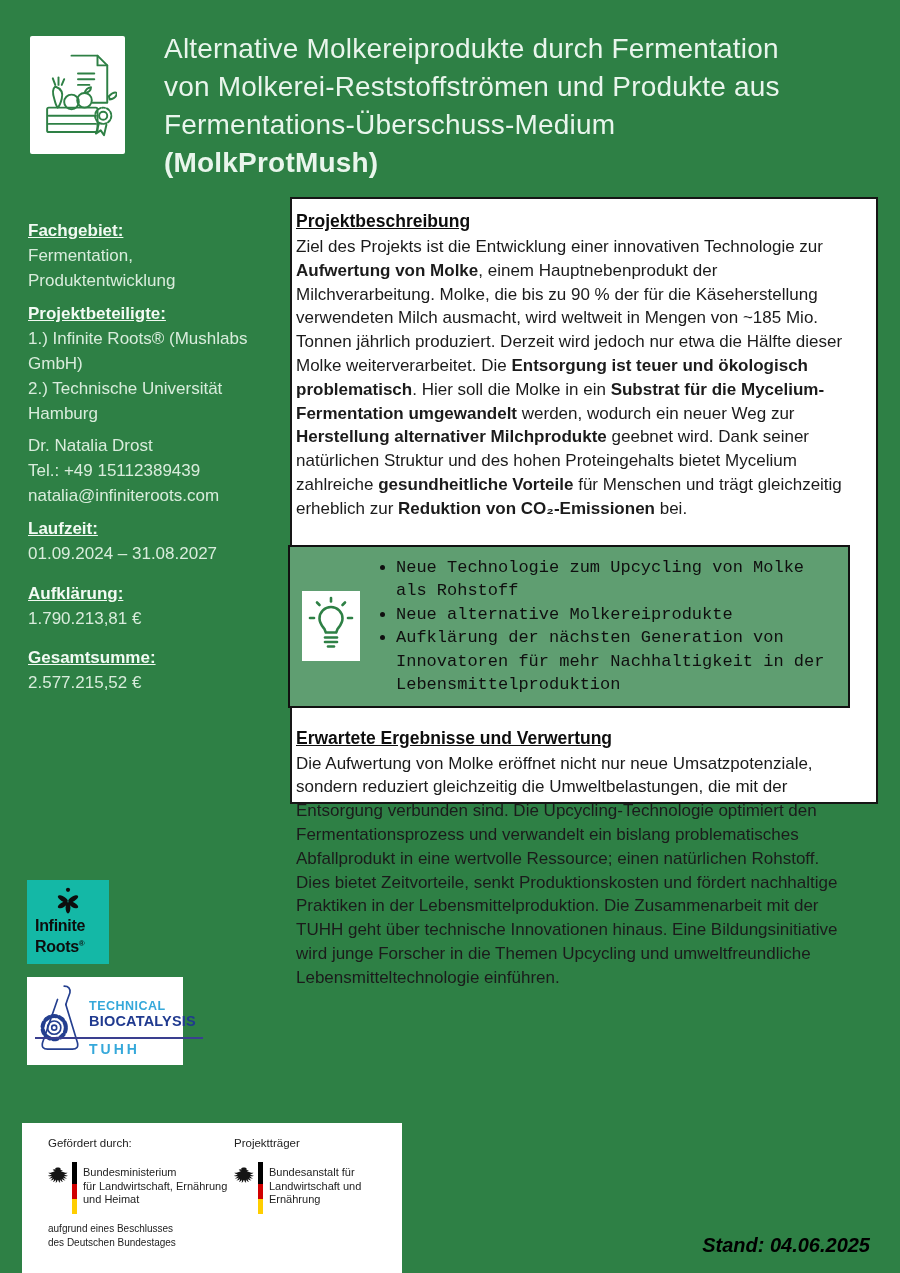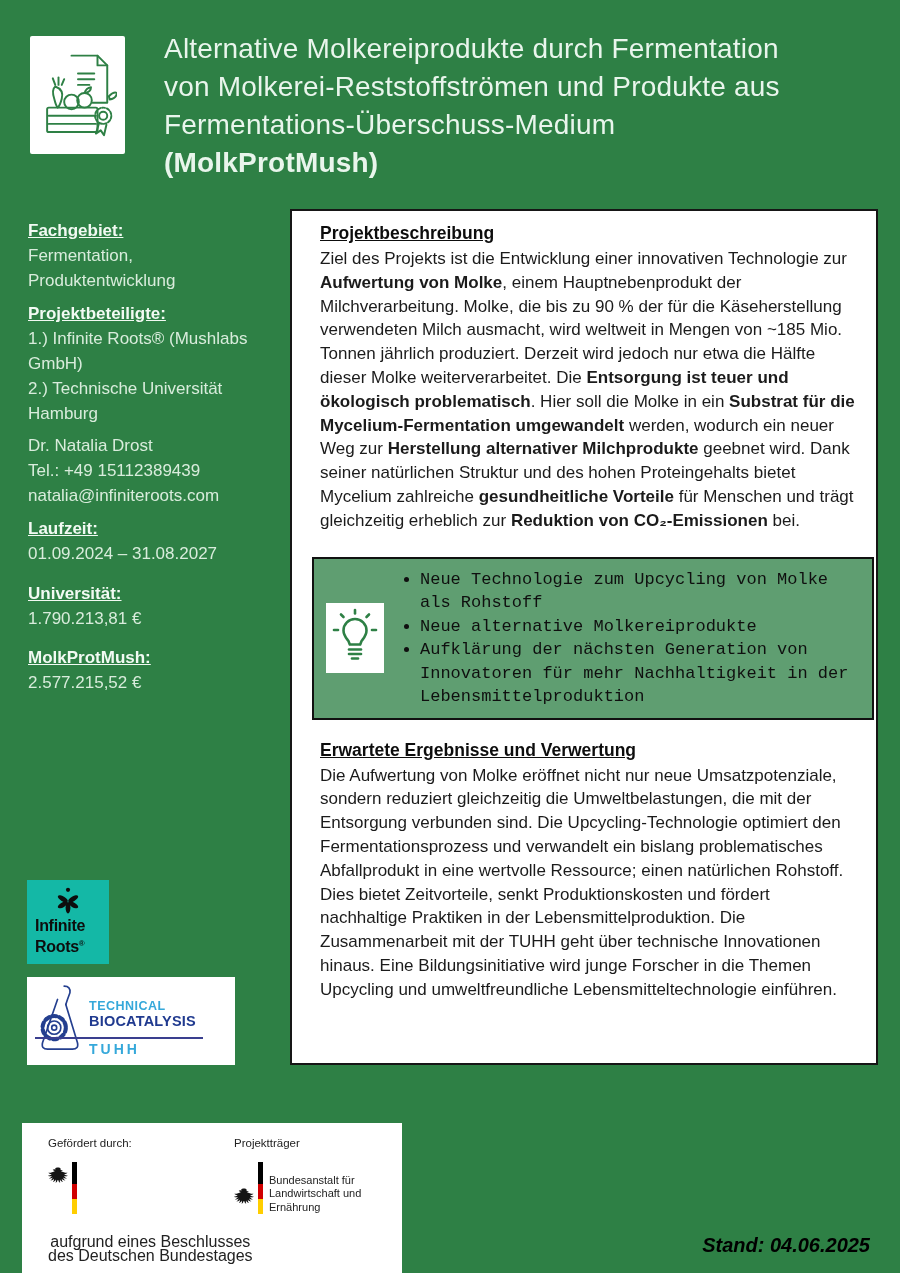--- a/index.html
+++ b/index.html
@@ -19,57 +19,57 @@
   .hdr-icon-box{position:absolute;left:30px;top:36px;width:95px;height:118px;background:#fff;border-radius:2px;display:flex;align-items:center;justify-content:center;}
   .title{position:absolute;left:164px;top:30px;width:710px;color:var(--title-color);font-size:28px;line-height:38px;font-weight:400;letter-spacing:.2px;}
   .title .acronym{font-weight:700;}
   
   .sidebar{position:absolute;left:28px;top:218px;width:252px;color:var(--sidebar-text);font-size:17px;line-height:25px;}
   .sb-sec .sb-heading{font-weight:700;text-decoration:underline;color:var(--sidebar-heading);}
   .sb-sec.m1{margin-top:8px;} .sb-sec.m2{margin-top:7px;} .sb-sec.m3{margin-top:8px;}
   .sb-sec.m4{margin-top:15px;} .sb-sec.m5{margin-top:14px;}
   
   .panel{
-    position:absolute;left:290px;top:209px;width:588px;height:856px;
+    position:absolute;left:290px;top:197px;width:588px;height:607px;
     background:#fff;border:2px solid var(--panel-border);
-    padding:12px 16px 0 28px;color:#1b1b1b;
+    padding:12px 16px 0 4px;color:#1b1b1b;
   }
   .section-heading{font-size:17.5px;font-weight:700;text-decoration:underline;color:#0d0d0d;margin-bottom:3px;}
   .body-text{font-size:17px;line-height:23.8px;max-width:556px;}
   .body-text .b{font-weight:700;}
   .highlight-box{
     margin:24px 0 0 -8px;width:562px;background:var(--highlight-bg);
     border:2px solid #111;padding:9px 12px;display:flex;gap:12px;align-items:center;font-family:Liberation Mono, monospace;
   }
   .bulb-tile{flex:none;width:58px;height:70px;background:#fff;display:flex;align-items:center;justify-content:center;}
   .highlight-box ul{margin:0;padding-left:24px;font-size:17px;line-height:23.5px;color:#0f0f0f;}
   .results-heading{margin-top:20px;}
   
   .logo-ir{position:absolute;left:27px;top:880px;width:82px;height:84px;background:#14b8a6;padding:5px 8px;color:#0d0d0d;}
   .logo-ir .spore{display:block;margin:1px auto 1px auto;}
   .logo-ir .ir-text{font-weight:700;font-size:16px;line-height:18px;letter-spacing:-.3px;}
   .logo-ir sup{font-size:8px;}
-  .logo-tuhh{position:absolute;left:27px;top:977px;width:208px;height:88px;background:#fff;}
+  .logo-tuhh{position:absolute;left:27px;top:977px;width:156px;height:88px;background:#fff;}
   .logo-tuhh .flask{position:absolute;left:4px;top:4px;}
   .tuhh-text{position:absolute;left:62px;top:22px;font-weight:700;}
   .tuhh-l1{color:var(--tuhh-light-blue);font-size:12.5px;letter-spacing:.5px;}
   .tuhh-l2{color:var(--tuhh-navy);font-size:14.5px;letter-spacing:.2px;}
   .tuhh-rule{position:absolute;left:8px;top:60px;width:168px;height:2px;background:#3a3f8f;}
   .tuhh-l3{position:absolute;left:62px;top:64px;color:var(--tuhh-light-blue);font-size:14px;letter-spacing:3px;font-weight:700;}
   
   .funding{position:absolute;left:22px;top:1123px;width:380px;height:150px;background:#fff;color:#222;}
   .fund-label{position:absolute;top:14px;font-size:11.5px;}
   .fund-label.l1{left:26px;} .fund-label.l2{left:212px;}
   .fund-block{position:absolute;top:39px;display:flex;}
-  .fund-block.b1{left:24px;} .fund-block.b2{left:210px;align-items:flex-end;}
+  .fund-block.b1{left:24px;} .fund-block.b2{left:210px;}
   .eagle{flex:none;margin-top:3px;}
   .flag-stripe{flex:none;width:5px;height:52px;margin:0 6px 0 4px;
     background:linear-gradient(to bottom,var(--flag-black) 0 42%,var(--flag-red) 42% 71%,var(--flag-gold) 71% 100%);}
   .fund-text{font-size:11px;line-height:13.5px;padding-top:4px;}
-  .fund-basis{position:absolute;left:26px;top:112px;font-size:16px;line-height:13.5px;text-align:center;}
+  .fund-basis{position:absolute;left:26px;top:99px;font-size:10px;line-height:13.5px;}
   
   .stand{position:absolute;right:30px;top:1234px;font-size:20px;font-style:italic;font-weight:700;color:#000000;}
 </style>
 </head>
 <body>
 
 <div class="page">
 
   <div class="hdr-icon-box">
     <span>
@@ -119,25 +119,25 @@
     <div class="sb-sec m2">
       <div>Dr. Natalia Drost</div>
       <div>Tel.: +49 15112389439</div>
       <div>natalia@infiniteroots.com</div>
     </div>
     <div class="sb-sec m3">
       <div class="sb-heading">Laufzeit:</div>
       <div>01.09.2024 – 31.08.2027</div>
     </div>
     <div class="sb-sec m4">
-      <div class="sb-heading">Universität:</div>
+      <div class="sb-heading">Aufklärung:</div>
       <div>1.790.213,81 €</div>
     </div>
     <div class="sb-sec m5">
-      <div class="sb-heading">MolkProtMush:</div>
+      <div class="sb-heading">Gesamtsumme:</div>
       <div>2.577.215,52 €</div>
     </div>
   </div>
 
   <div class="panel">
     <div class="section-heading">Projektbeschreibung</div>
     <p class="body-text"><span>Ziel des Projekts ist die Entwicklung einer innovativen Technologie zur </span><span class="b">Aufwertung von Molke</span><span>, einem Hauptnebenprodukt der Milchverarbeitung. Molke, die bis zu 90 % der für die Käseherstellung verwendeten Milch ausmacht, wird weltweit in Mengen von ~185 Mio. Tonnen jährlich produziert. Derzeit wird jedoch nur etwa die Hälfte dieser Molke weiterverarbeitet. Die </span><span class="b">Entsorgung ist teuer und ökologisch problematisch</span><span>. Hier soll die Molke in ein </span><span class="b">Substrat für die Mycelium-Fermentation umgewandelt</span><span> werden, wodurch ein neuer Weg zur </span><span class="b">Herstellung alternativer Milchprodukte</span><span> geebnet wird. Dank seiner natürlichen Struktur und des hohen Proteingehalts bietet Mycelium zahlreiche </span><span class="b">gesundheitliche Vorteile</span><span> für Menschen und trägt gleichzeitig erheblich zur </span><span class="b">Reduktion von CO₂-Emissionen</span><span> bei.</span></p>
 
     <div class="highlight-box">
       <div class="bulb-tile">
@@ -208,20 +208,25 @@
     <div class="fund-label l2">Projektträger</div>
 
     <div class="fund-block b1">
       <span class="eagle">
         <svg width="22" height="24" viewBox="0 0 24 26" fill="#151515">
           <path d="M12 2.5c-1.2 0-2 .9-2 2 0 .3.1.7.2 1-1.2-.2-2.1.1-2.7.8.8-.1 1.5 0 2.1.4-2.1.9-4.7 2-7.1 1.7.9 1 2.3 1.5 3.7 1.4-1.1 1-2.6 1.7-4.1 1.8 1.3.8 3 .9 4.4.3-.8 1.2-2 2.2-3.4 2.6 1.5.4 3.1 0 4.2-1-.4 1.3-1.2 2.5-2.4 3.2 1.5.1 3-.6 3.9-1.8 0 1.3-.4 2.6-1.2 3.6 1.4-.3 2.6-1.3 3.1-2.7.3 1.2.3 2.5-.2 3.7 1.2-.6 2-1.8 2.2-3.1h.6c.2 1.3 1 2.5 2.2 3.1-.5-1.2-.5-2.5-.2-3.7.5 1.4 1.7 2.4 3.1 2.7-.8-1-1.2-2.3-1.2-3.6.9 1.2 2.4 1.9 3.9 1.8-1.2-.7-2-1.9-2.4-3.2 1.1 1 2.7 1.4 4.2 1-1.4-.4-2.6-1.4-3.4-2.6 1.4.6 3.1.5 4.4-.3-1.5-.1-3-.8-4.1-1.8 1.4.1 2.8-.4 3.7-1.4-2.4.3-5-.8-7.1-1.7.6-.4 1.3-.5 2.1-.4-.6-.7-1.5-1-2.7-.8.1-.3.2-.7.2-1 0-1.1-.8-2-2-2z"></path>
           <path d="M9.6 4.4 l-2.4.6 2.4.9 z"></path>
         </svg>
       </span>
       <div class="flag-stripe"></div>
+      <div class="fund-text">
+        <div>Bundesministerium</div>
+        <div>für Landwirtschaft, Ernährung</div>
+        <div>und Heimat</div>
+      </div>
     </div>
 
     <div class="fund-block b2">
       <span class="eagle">
         <svg width="22" height="24" viewBox="0 0 24 26" fill="#151515">
           <path d="M12 2.5c-1.2 0-2 .9-2 2 0 .3.1.7.2 1-1.2-.2-2.1.1-2.7.8.8-.1 1.5 0 2.1.4-2.1.9-4.7 2-7.1 1.7.9 1 2.3 1.5 3.7 1.4-1.1 1-2.6 1.7-4.1 1.8 1.3.8 3 .9 4.4.3-.8 1.2-2 2.2-3.4 2.6 1.5.4 3.1 0 4.2-1-.4 1.3-1.2 2.5-2.4 3.2 1.5.1 3-.6 3.9-1.8 0 1.3-.4 2.6-1.2 3.6 1.4-.3 2.6-1.3 3.1-2.7.3 1.2.3 2.5-.2 3.7 1.2-.6 2-1.8 2.2-3.1h.6c.2 1.3 1 2.5 2.2 3.1-.5-1.2-.5-2.5-.2-3.7.5 1.4 1.7 2.4 3.1 2.7-.8-1-1.2-2.3-1.2-3.6.9 1.2 2.4 1.9 3.9 1.8-1.2-.7-2-1.9-2.4-3.2 1.1 1 2.7 1.4 4.2 1-1.4-.4-2.6-1.4-3.4-2.6 1.4.6 3.1.5 4.4-.3-1.5-.1-3-.8-4.1-1.8 1.4.1 2.8-.4 3.7-1.4-2.4.3-5-.8-7.1-1.7.6-.4 1.3-.5 2.1-.4-.6-.7-1.5-1-2.7-.8.1-.3.2-.7.2-1 0-1.1-.8-2-2-2z"></path>
           <path d="M9.6 4.4 l-2.4.6 2.4.9 z"></path>
         </svg>
       </span>
       <div class="flag-stripe"></div>

